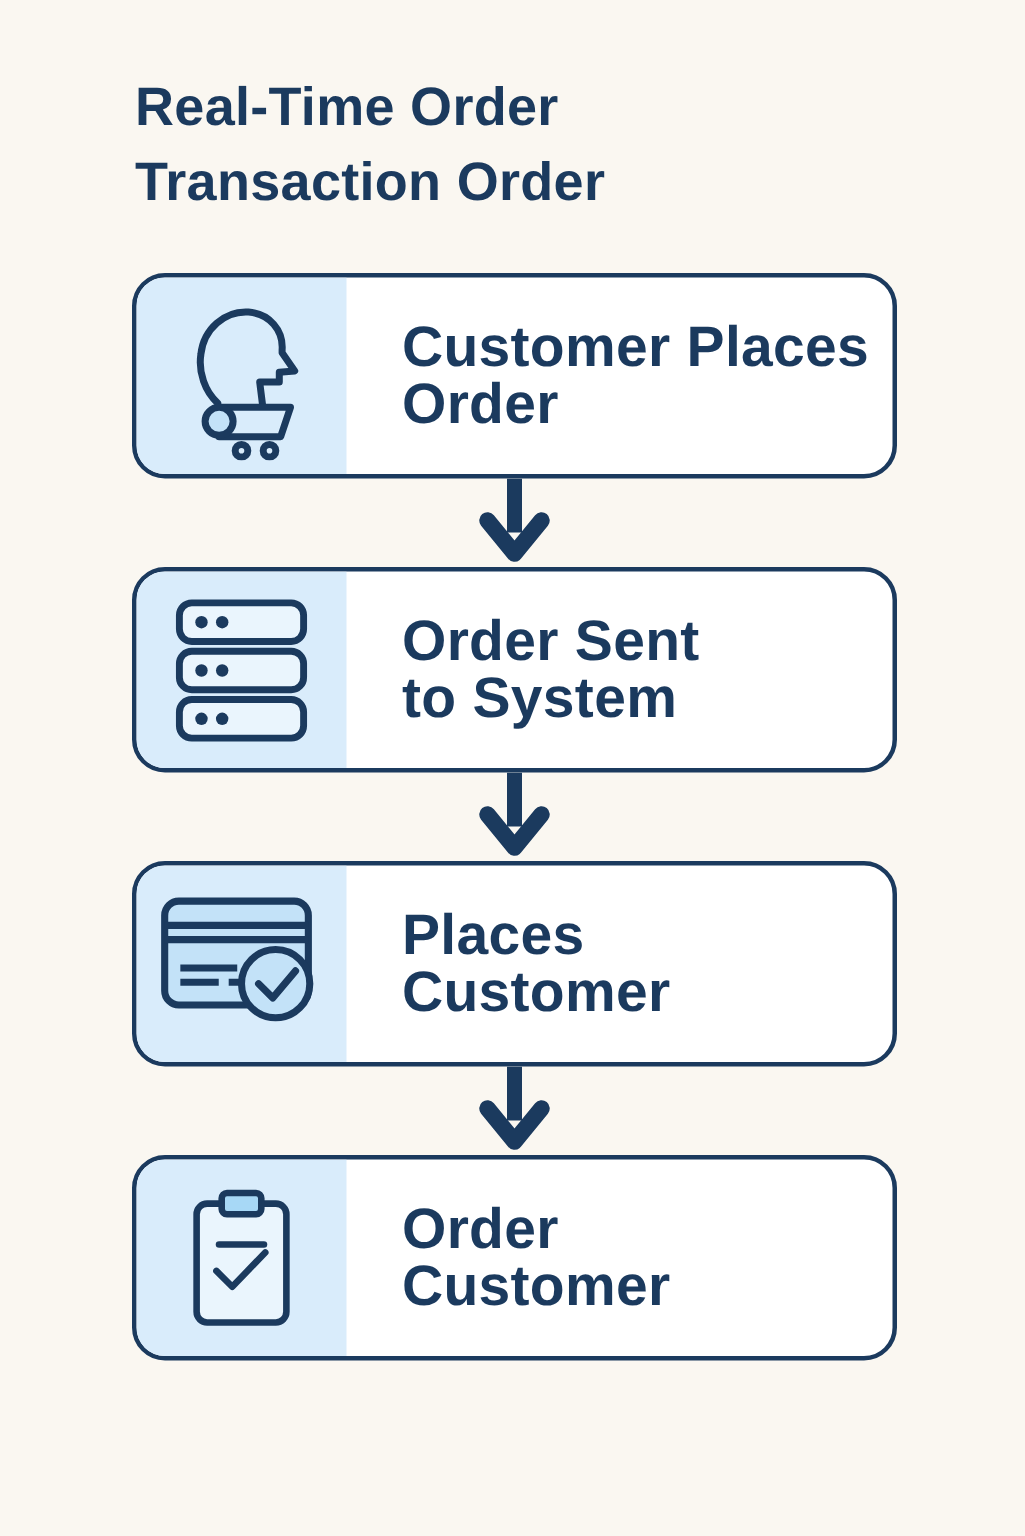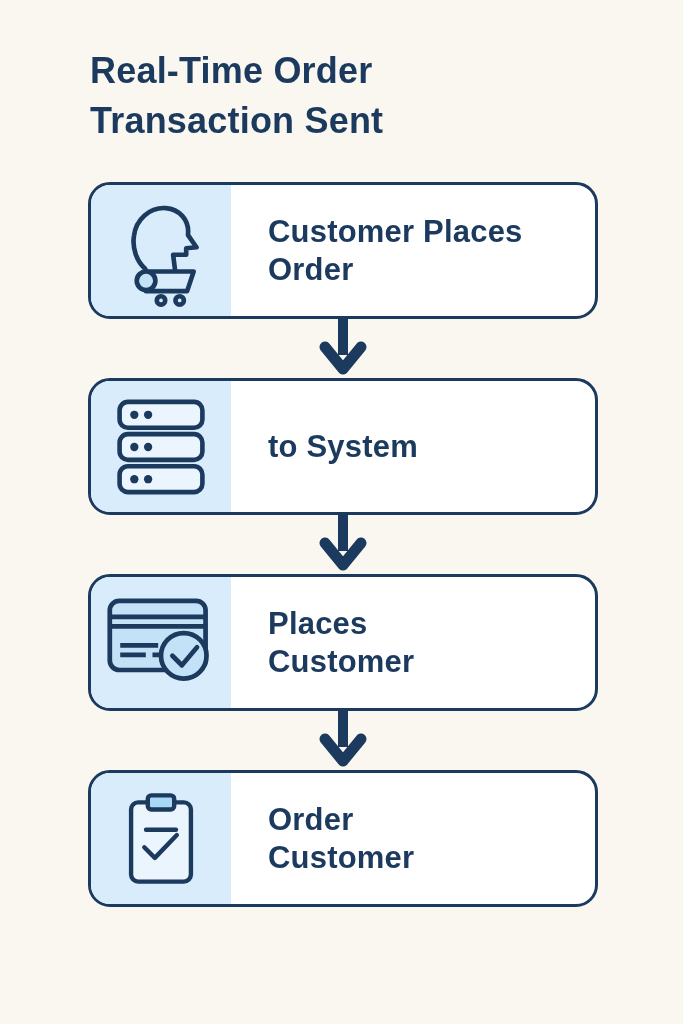--- a/index.html
+++ b/index.html
@@ -52,21 +52,21 @@
     align-items: center;
     justify-content: center;
   }
   .label {
     flex: 1;
     display: flex;
     flex-direction: column;
     justify-content: center;
     padding-left: 37px;
     color: #1B3A5E;
-    font-size: 31px;
+    font-size: 38px;
     font-weight: bold;
     line-height: 38px;
     letter-spacing: 0.2px;
   }
   .arrow-row {
     height: 59px;
     display: flex;
     justify-content: center;
     align-items: flex-start;
   }
@@ -77,21 +77,21 @@
   }
   .fill-navy { fill: #1B3A5E; }
 </style>
 </head>
 <body>
 
 <div class="page">
 
   <h1 class="title">
     <span class="title-line">Real-Time Order</span>
-    <span class="title-line">Transaction Sent</span>
+    <span class="title-line">Transaction Order</span>
   </h1>
 
   <div class="flow">
 
     <div class="card">
       <div class="icon-section">
         <svg width="94" height="112" viewBox="0 0 100 120">
           <path class="stroke" stroke-linejoin="round" stroke-linecap="round" d="M33,79 C24,71 19,57 21,44 C23,26 38,13 55,14 C70,15 80,27 79,41 L79,43 L88,56 L77,57 L77,64 L63,64 L65,80"></path>
           <path class="stroke" stroke-linejoin="round" d="M34,82 L85,82 L78,103 L34,103 Z"></path>
           <circle cx="34" cy="92" r="10" fill="#C3E2F8" stroke="#1B3A5E" stroke-width="5"></circle>
@@ -120,20 +120,21 @@
           <rect x="5" y="73" width="90" height="28" rx="9" fill="#EAF5FD" stroke="#1B3A5E" stroke-width="5"></rect>
           <circle class="fill-navy" cx="21" cy="17" r="4.5"></circle>
             <circle class="fill-navy" cx="36" cy="17" r="4.5"></circle>
           <circle class="fill-navy" cx="21" cy="52" r="4.5"></circle>
             <circle class="fill-navy" cx="36" cy="52" r="4.5"></circle>
           <circle class="fill-navy" cx="21" cy="87" r="4.5"></circle>
             <circle class="fill-navy" cx="36" cy="87" r="4.5"></circle>
         </svg>
       </div>
       <div class="label">
+        <span>Order Sent</span>
         <span>to System</span>
       </div>
     </div>
 
     <div class="arrow-row">
       <svg width="48" height="59" viewBox="0 0 48 59">
         <line x1="24" y1="0" x2="24" y2="36" stroke="#1B3A5E" stroke-width="10"></line>
         <polyline points="6,28 24,50 42,28" fill="none" stroke="#1B3A5E" stroke-width="11" stroke-linecap="round" stroke-linejoin="round"></polyline>
       </svg>
     </div>

